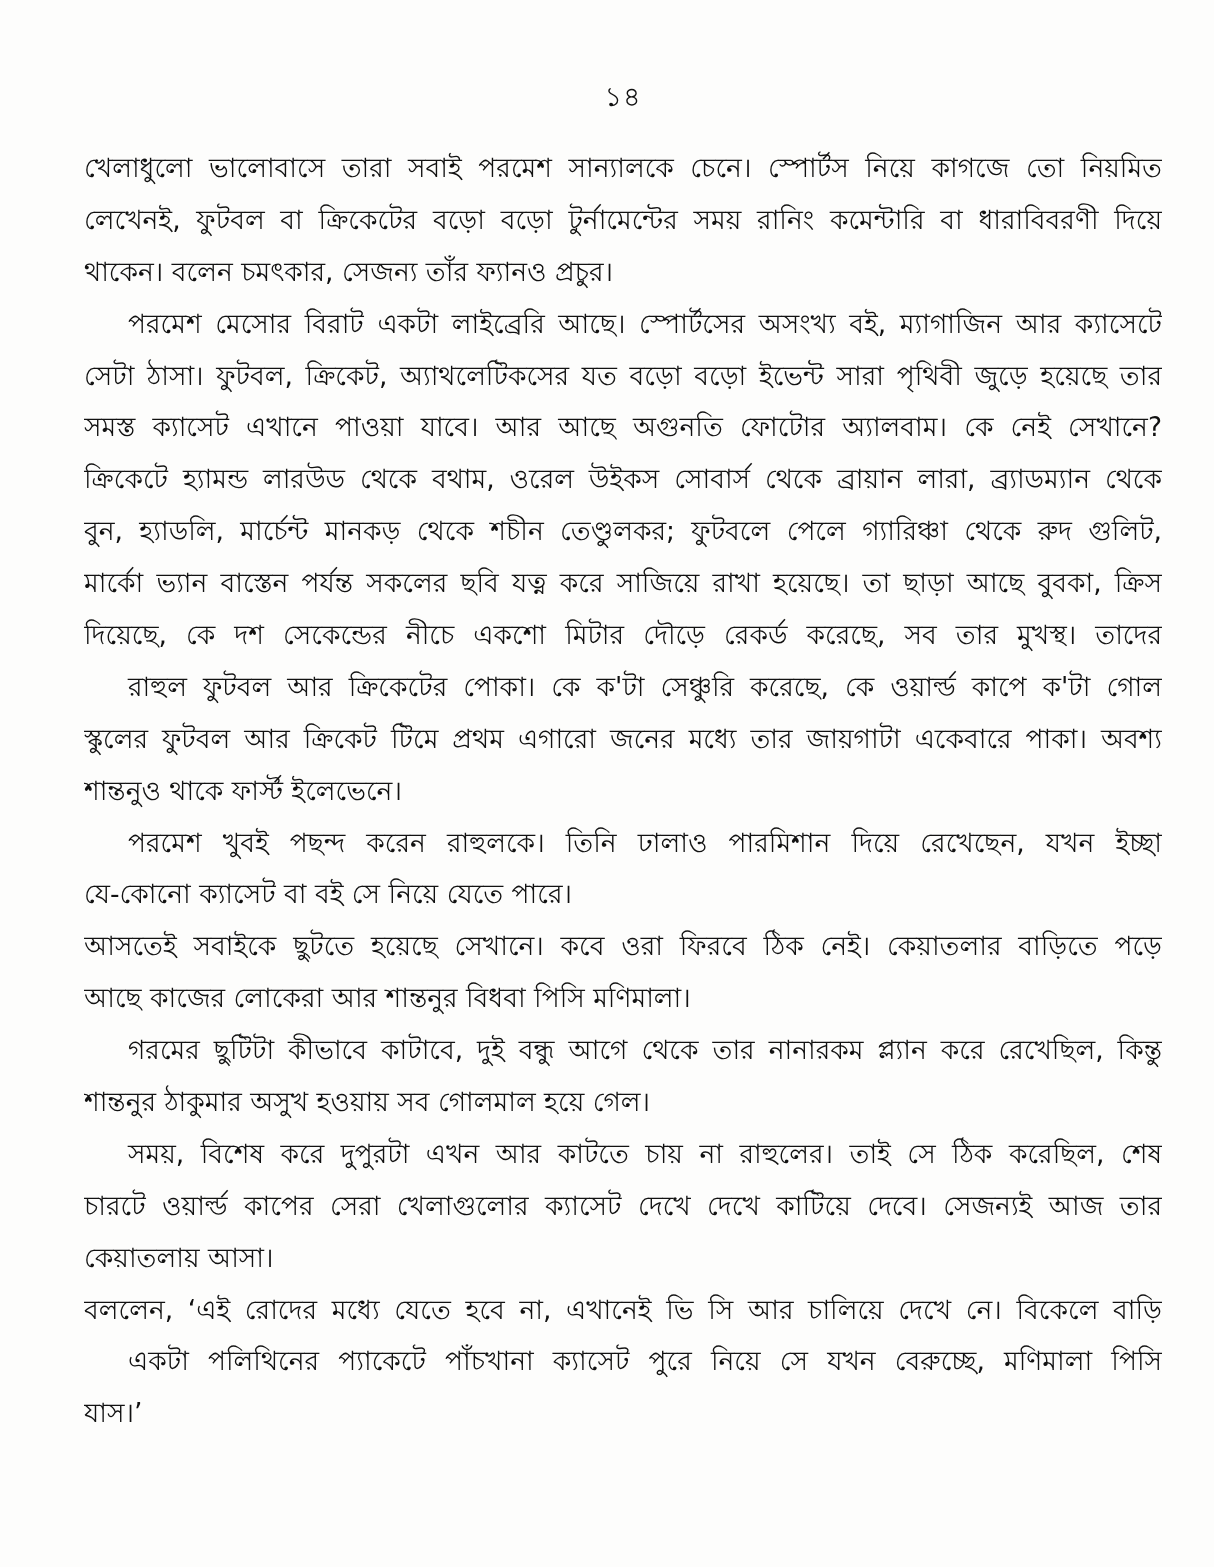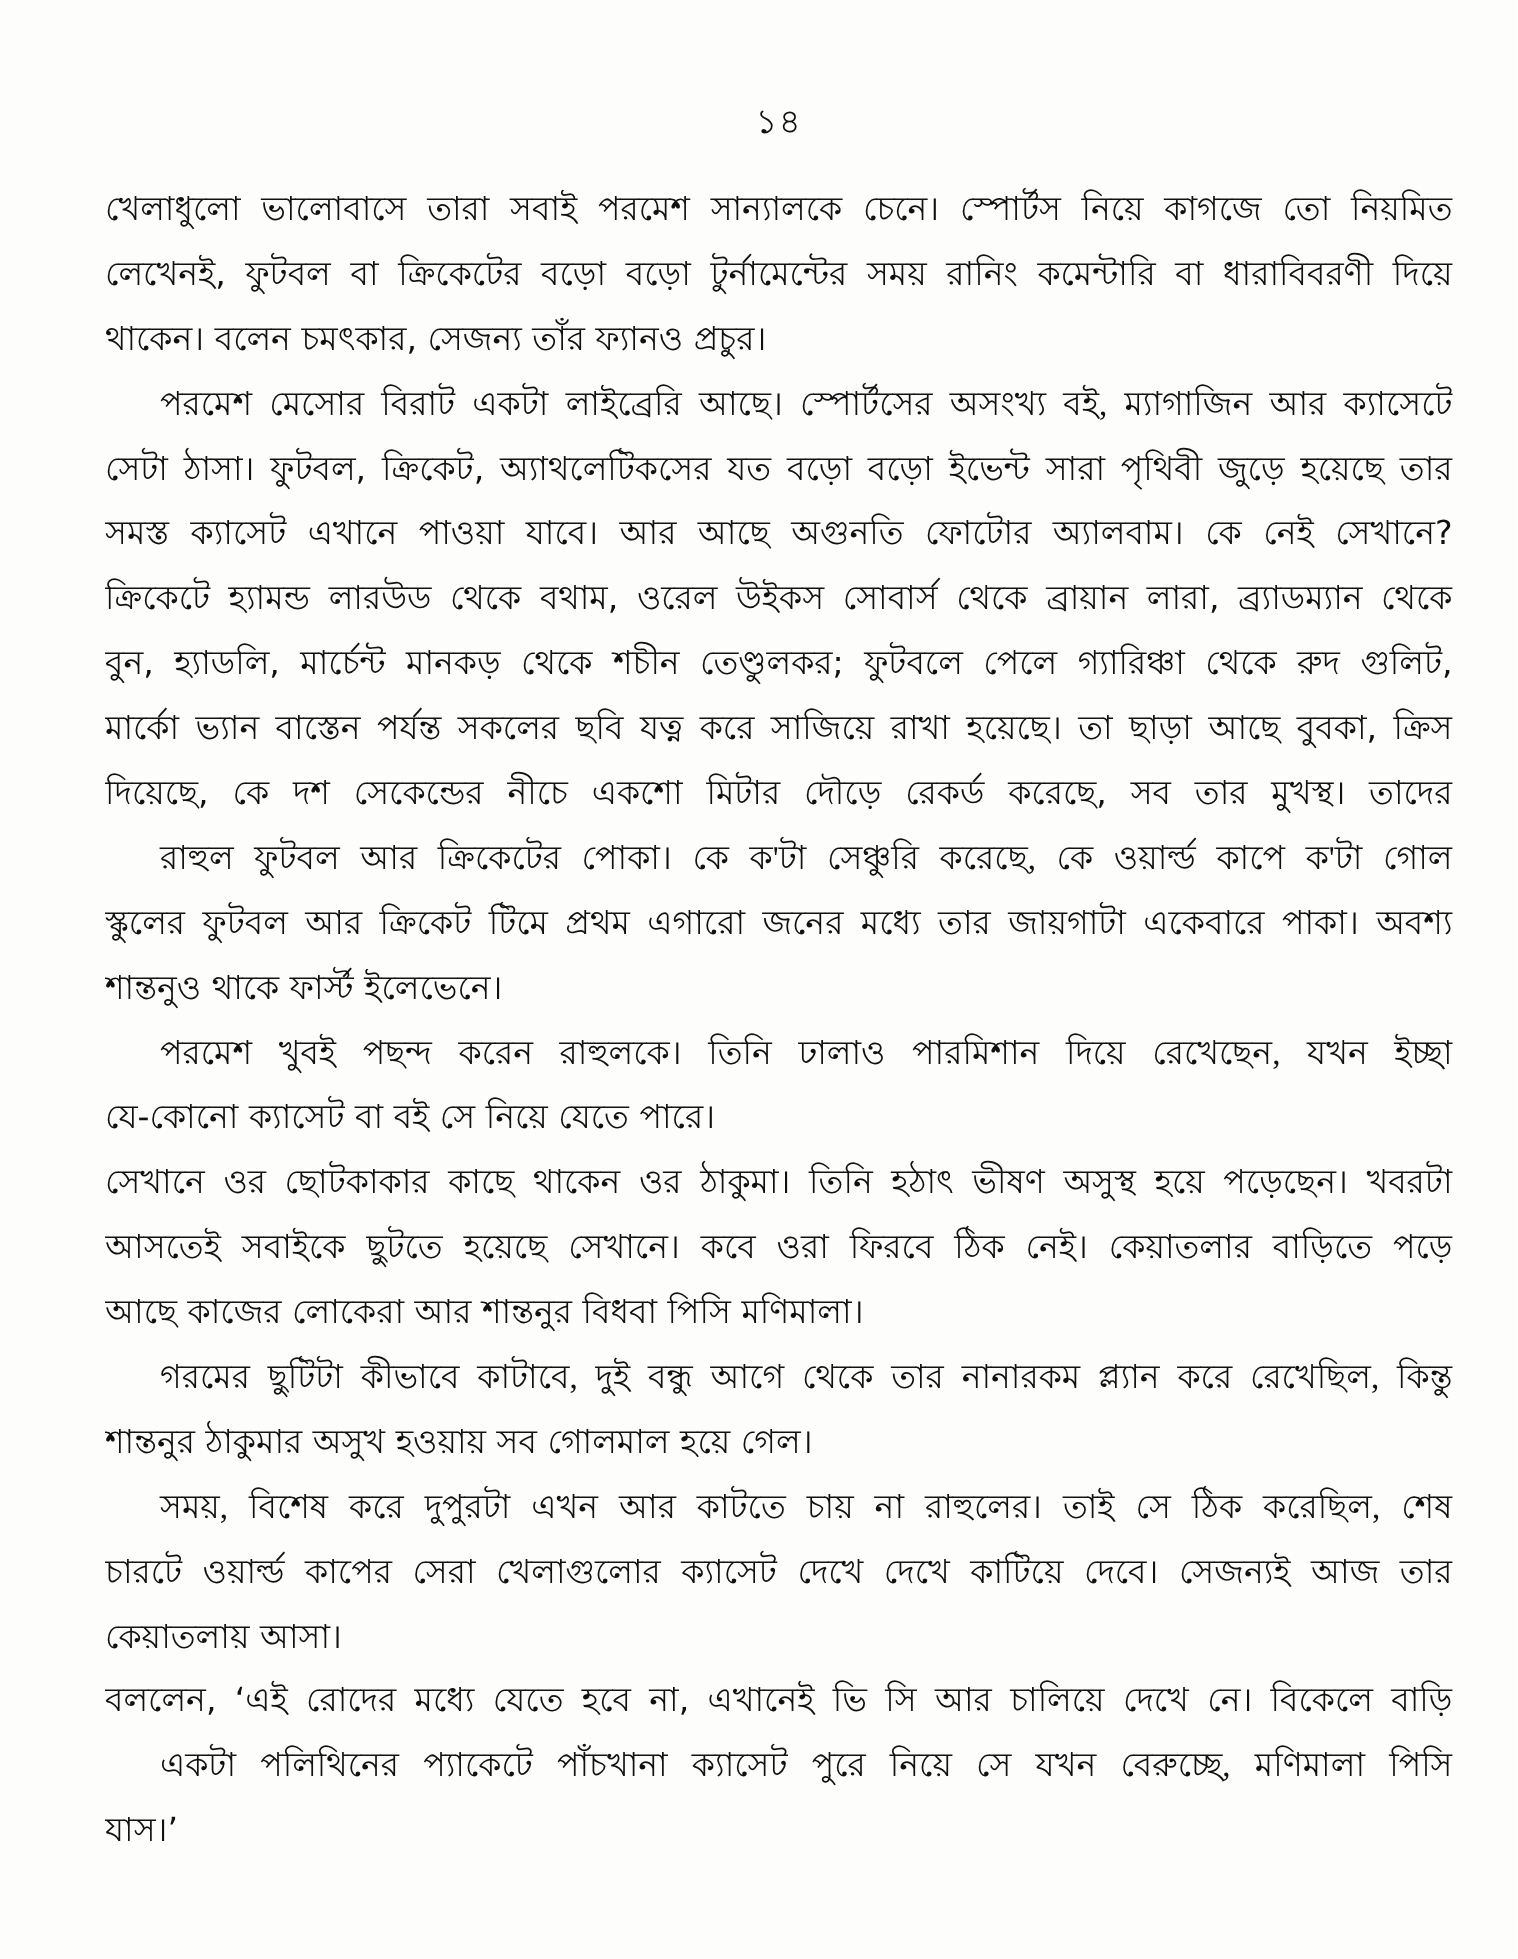--- a/index.html
+++ b/index.html
@@ -43,21 +43,21 @@
       font-size: 26.5px;
     }
     .line {
       height: 51.9px;
       line-height: 51.9px;
       white-space: nowrap;
       text-align: justify;
       text-align-last: justify;
       overflow: hidden;
     }
-    .line.indent { padding-left: 44px; font-family: Liberation Serif, serif; }
+    .line.indent { padding-left: 44px; }
     .line.last { text-align-last: left; }
   </style>
 </head>
 <body>
 
 <div class="page">
 
   <div class="header">
     <span class="page-number">১৪</span>
   </div>
@@ -71,21 +71,20 @@
     <div class="line">সমস্ত ক্যাসেট এখানে পাওয়া যাবে। আর আছে অগুনতি ফোটোর অ্যালবাম। কে নেই সেখানে?</div>
     <div class="line">ক্রিকেটে হ্যামন্ড লারউড থেকে বথাম, ওরেল উইকস সোবার্স থেকে ব্রায়ান লারা, ব্র্যাডম্যান থেকে</div>
     <div class="line">বুন, হ্যাডলি, মার্চেন্ট মানকড় থেকে শচীন তেণ্ডুলকর; ফুটবলে পেলে গ্যারিঞ্চা থেকে রুদ গুলিট,</div>
     <div class="line">মার্কো ভ্যান বাস্তেন পর্যন্ত সকলের ছবি যত্ন করে সাজিয়ে রাখা হয়েছে। তা ছাড়া আছে বুবকা, ক্রিস</div>
     <div class="line">দিয়েছে, কে দশ সেকেন্ডের নীচে একশো মিটার দৌড়ে রেকর্ড করেছে, সব তার মুখস্থ। তাদের</div>
     <div class="line indent">রাহুল ফুটবল আর ক্রিকেটের পোকা। কে ক'টা সেঞ্চুরি করেছে, কে ওয়ার্ল্ড কাপে ক'টা গোল</div>
     <div class="line">স্কুলের ফুটবল আর ক্রিকেট টিমে প্রথম এগারো জনের মধ্যে তার জায়গাটা একেবারে পাকা। অবশ্য</div>
     <div class="line last">শান্তনুও থাকে ফার্স্ট ইলেভেনে।</div>
     <div class="line indent">পরমেশ খুবই পছন্দ করেন রাহুলকে। তিনি ঢালাও পারমিশান দিয়ে রেখেছেন, যখন ইচ্ছা</div>
     <div class="line last">যে-কোনো ক্যাসেট বা বই সে নিয়ে যেতে পারে।</div>
-    <div class="line">সেখানে ওর ছোটকাকার কাছে থাকেন ওর ঠাকুমা। তিনি হঠাৎ ভীষণ অসুস্থ হয়ে পড়েছেন। খবরটা</div>
     <div class="line">আসতেই সবাইকে ছুটতে হয়েছে সেখানে। কবে ওরা ফিরবে ঠিক নেই। কেয়াতলার বাড়িতে পড়ে</div>
     <div class="line last">আছে কাজের লোকেরা আর শান্তনুর বিধবা পিসি মণিমালা।</div>
     <div class="line indent">গরমের ছুটিটা কীভাবে কাটাবে, দুই বন্ধু আগে থেকে তার নানারকম প্ল্যান করে রেখেছিল, কিন্তু</div>
     <div class="line last">শান্তনুর ঠাকুমার অসুখ হওয়ায় সব গোলমাল হয়ে গেল।</div>
     <div class="line indent">সময়, বিশেষ করে দুপুরটা এখন আর কাটতে চায় না রাহুলের। তাই সে ঠিক করেছিল, শেষ</div>
     <div class="line">চারটে ওয়ার্ল্ড কাপের সেরা খেলাগুলোর ক্যাসেট দেখে দেখে কাটিয়ে দেবে। সেজন্যই আজ তার</div>
     <div class="line last">কেয়াতলায় আসা।</div>
     <div class="line">বললেন, ‘এই রোদের মধ্যে যেতে হবে না, এখানেই ভি সি আর চালিয়ে দেখে নে। বিকেলে বাড়ি</div>
     <div class="line indent">একটা পলিথিনের প্যাকেটে পাঁচখানা ক্যাসেট পুরে নিয়ে সে যখন বেরুচ্ছে, মণিমালা পিসি</div>
     <div class="line last">যাস।’</div>

